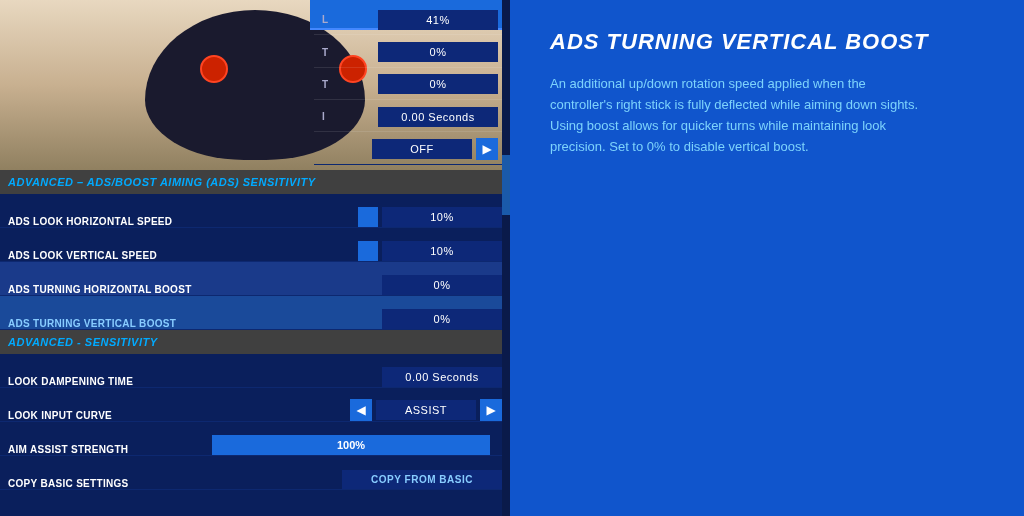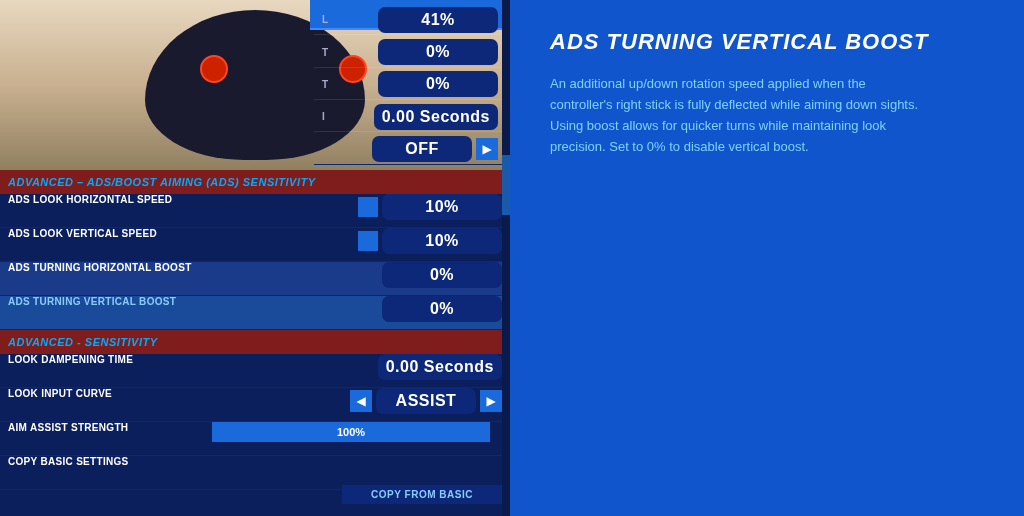--- a/index.html
+++ b/index.html
@@ -74,33 +74,33 @@
       position: absolute;
       top: 0;
       right: 0;
       width: 200px;
       height: 30px;
       background: #1a6adc;
       border-bottom: 2px solid #4488ff;
     }
 
     .section-header {
-      background: #7f1d1d;
+      background: #404040;
       color: #00aaff;
       font-size: 11px;
       font-weight: 900;
       font-style: italic;
       padding: 6px 8px;
       letter-spacing: 0.5px;
       text-transform: uppercase;
     }
 
     .setting-row {
       display: flex;
-      align-items: flex-start;
+      align-items: flex-end;
       height: 34px;
       border-bottom: 1px solid #0d2870;
       position: relative;
     }
 
     .setting-row.selected {
       background: #1a3a8a;
     }
 
     .setting-row.highlighted {
@@ -133,27 +133,26 @@
     .setting-slider-track {
       width: 20px;
       height: 20px;
       background: #1a6adc;
       flex-shrink: 0;
     }
 
     .value-box {
       background: #0d2878;
       color: #ffffff;
-      font-size: 16px;
-      font-weight: 700;
+      font-size: 11px;
+      font-weight: 400;
       text-align: center;
       padding: 4px 8px;
       min-width: 120px;
       letter-spacing: 0.5px;
-      border-radius: 7px;
     }
 
     .arrow-btn {
       background: #1a6adc;
       color: white;
       width: 22px;
       height: 22px;
       display: flex;
       align-items: center;
       justify-content: center;

